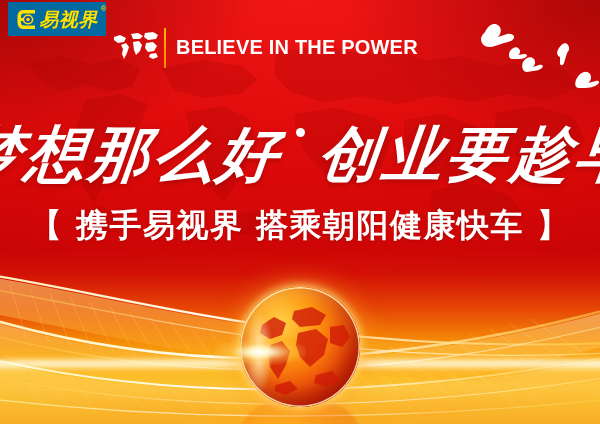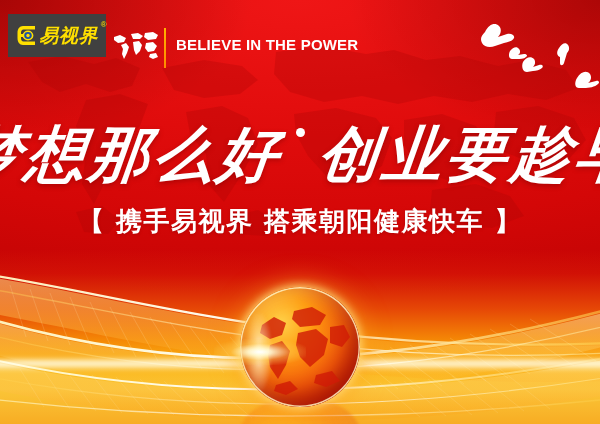--- a/index.html
+++ b/index.html
@@ -36,23 +36,23 @@
   .map-watermark svg{width:100%;height:100%;display:block;}
   .map-watermark path{fill:#ad0505;}
 
   
   .doves{position:absolute;left:455px;top:18px;width:145px;height:80px;}
   .doves svg{width:100%;height:100%;display:block;}
   .doves path{fill:#ffffff;}
 
   
   .logo-box{
-    position:absolute;left:8px;top:14px;
-    width:98px;height:43px;
-    background:#404040;
+    position:absolute;left:8px;top:2px;
+    width:98px;height:34px;
+    background:#0369a1;
     display:flex;align-items:center;justify-content:center;
   }
   .logo-inner{position:relative;display:flex;align-items:center;gap:2px;}
   .logo-mark{
     width:21px;height:23px;position:relative;flex:0 0 auto;
   }
   .logo-mark svg{width:100%;height:100%;display:block;}
   .logo-text{
     color:#ffe000;
     font-size:19px;
@@ -76,21 +76,21 @@
   .hdr-divider{
     position:absolute;left:164px;top:28px;
     width:2px;height:40px;
     background:linear-gradient(180deg,#ffb300,#ff8a00);
   }
 
   .hdr-en{
     position:absolute;left:176px;top:36px;
     color:#ffffff;
     font-weight:700;
-    font-size:15px;
+    font-size:20px;
     line-height:1.18;
     letter-spacing:.2px;
     font-family:"Liberation Sans",sans-serif;
   }
   .hdr-en span{display:block;white-space:nowrap;}
 
   
   .headline{
     position:absolute;left:0;right:0;top:118px;
     height:72px;
@@ -115,21 +115,21 @@
     align-self:flex-start;
     margin-top:10px;
     flex:0 0 auto;
   }
 
   
   .subtitle{
     position:absolute;left:0;right:0;top:206px;
     text-align:center;
     color:#ffffff;
-    font-size:26px;
+    font-size:32px;
     font-weight:700;
     letter-spacing:1.5px;
     line-height:1.2;
     font-family:"DejaVu Sans","Liberation Sans",sans-serif;
     text-shadow:0 1px 3px rgba(130,0,0,.40);
     white-space:nowrap;
   }
 
   
   .stage{

